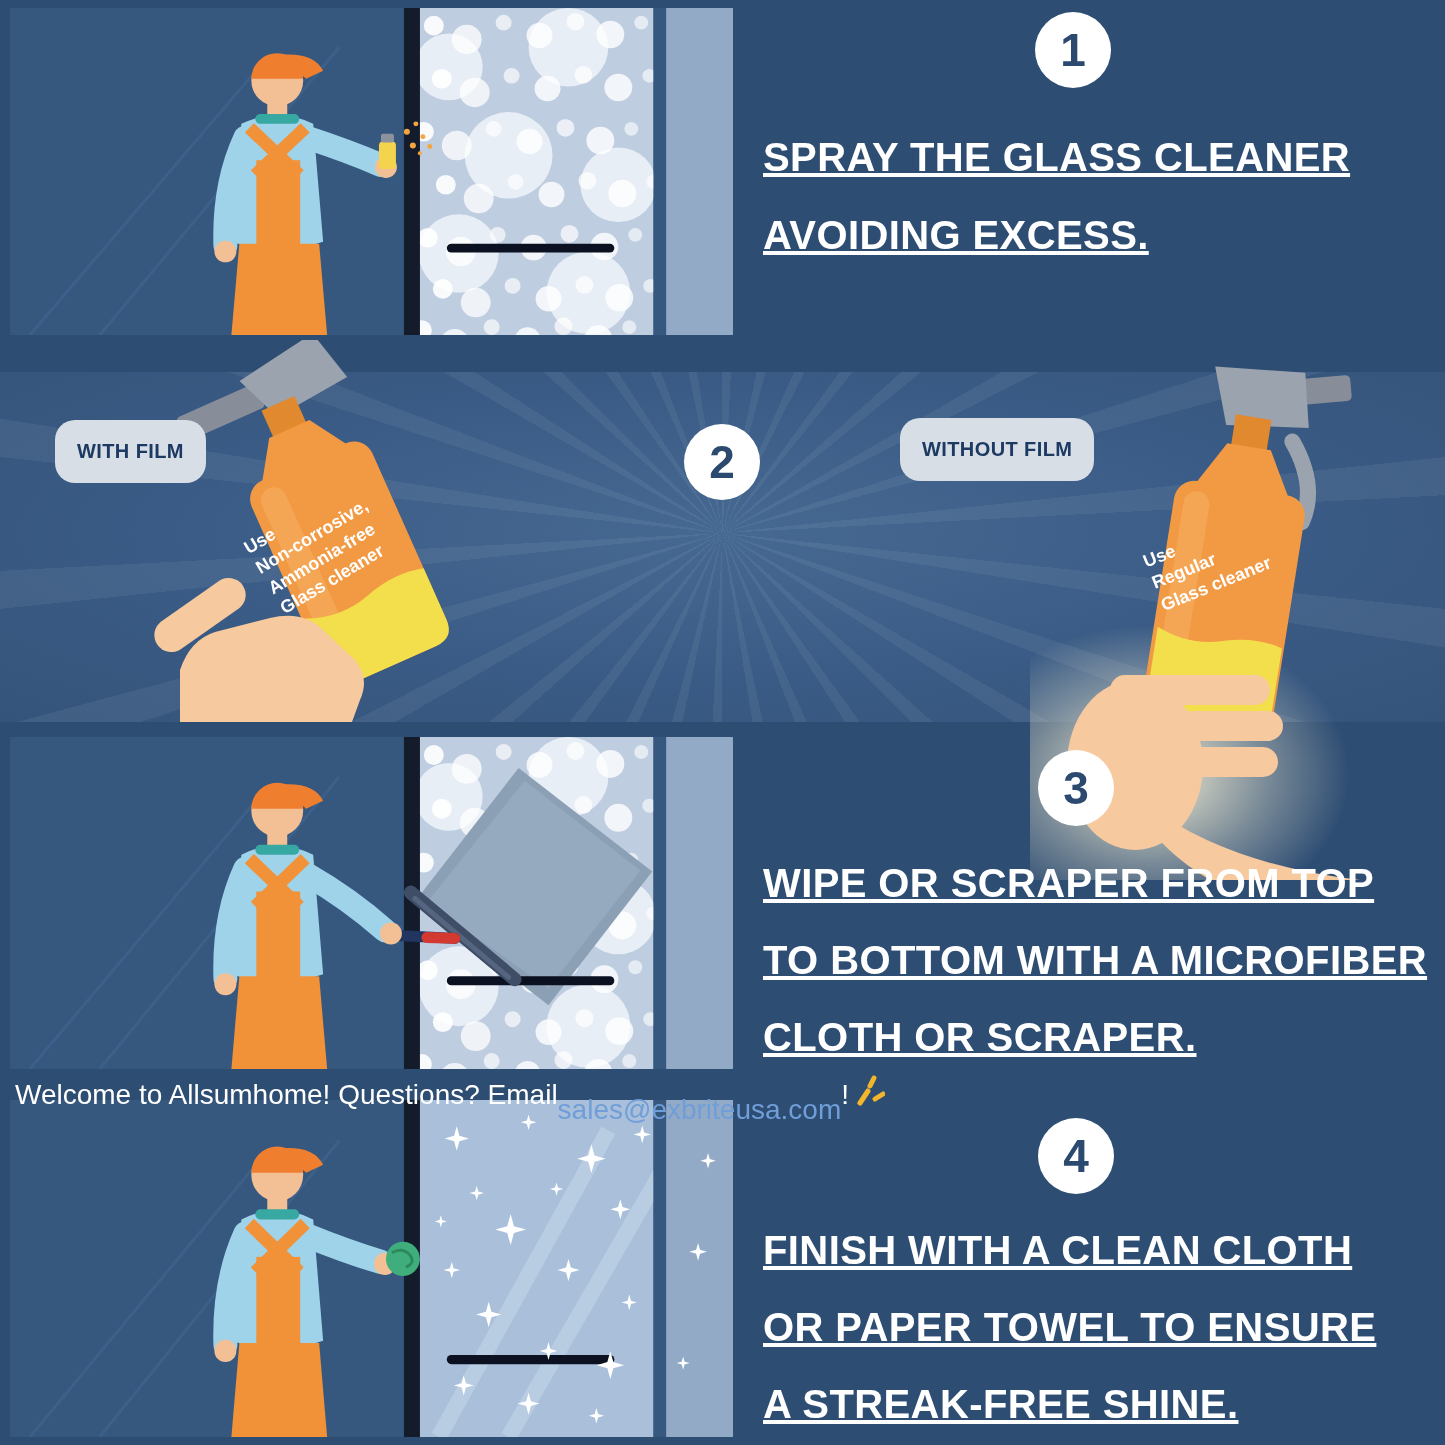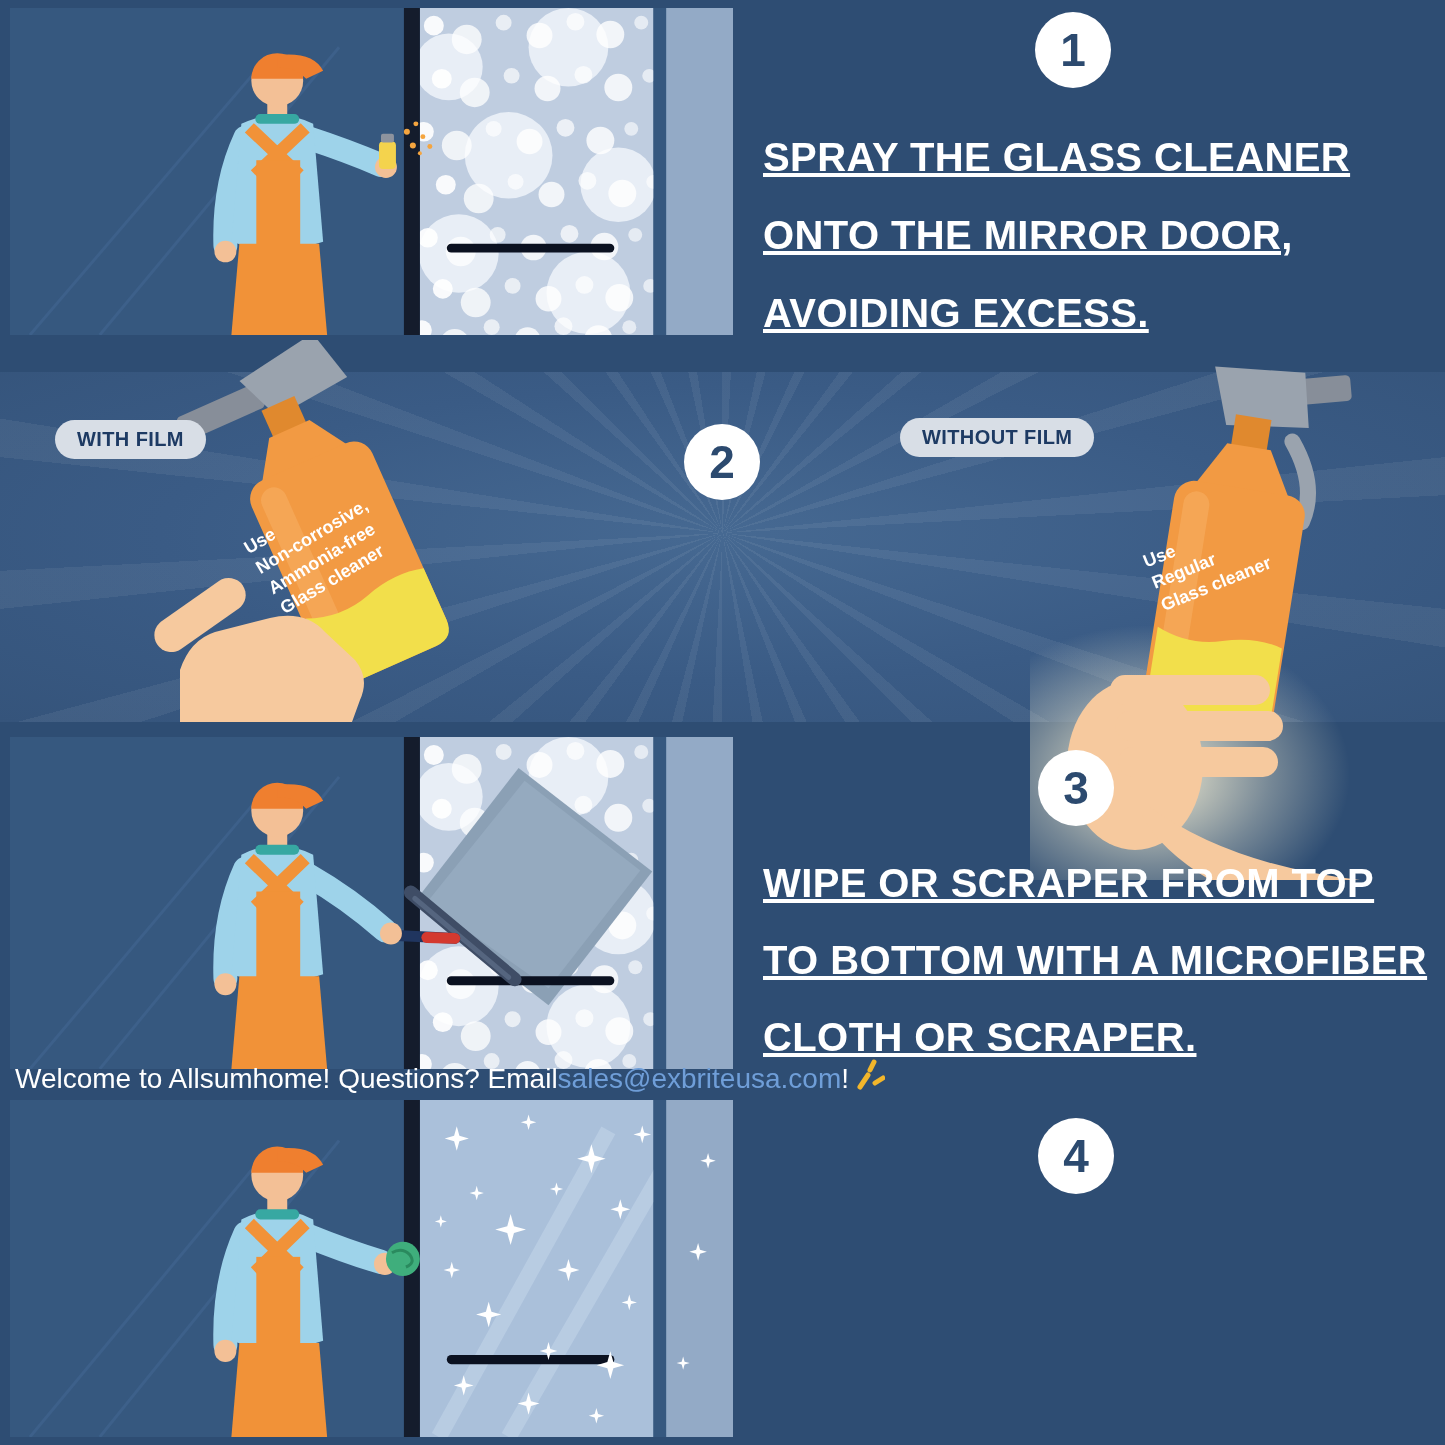--- a/index.html
+++ b/index.html
@@ -18,21 +18,21 @@
   
   .band{
     position:absolute;left:0;top:372px;width:1445px;height:350px;z-index:1;
     background:
       repeating-conic-gradient(from 0deg at 50% 46%, rgba(255,255,255,0.06) 0deg 3deg, rgba(255,255,255,0) 3deg 12deg),
       radial-gradient(ellipse at 50% 46%, #466992 0%, #3a5b85 55%, #35547b 100%);
   }
   .pill{
     position:absolute;z-index:6;background:#d8dee6;color:#1d3a63;
     font-size:20px;font-weight:bold;letter-spacing:.4px;
-    padding:8px 22px;border-radius:20px;white-space:nowrap;
+    padding:20px 22px;border-radius:20px;white-space:nowrap;
   }
   .pill-left{left:55px;top:420px;}
   .pill-right{left:900px;top:418px;}
 
   
   .step-badge{
     position:absolute;width:76px;height:76px;border-radius:50%;
     background:#ffffff;color:#2c4a6f;z-index:6;
     display:flex;align-items:center;justify-content:center;
     font-size:46px;font-weight:bold;
@@ -65,21 +65,21 @@
   }
   .bottle-label-left{left:240px;top:540px;transform:rotate(-31deg);}
   .bottle-label-right{left:1140px;top:552px;transform:rotate(-22deg);}
 
   
   .footer{
     position:absolute;left:15px;top:1063px;z-index:7;
     font-size:28px;color:#ffffff;white-space:nowrap;
     display:flex;align-items:center;text-align:right;
   }
-  .footer .email{color:#6f9ed8;cursor:pointer;}
+  .footer .email{color:#6f9ed8;cursor:pointer;margin-top:31px;}
   .footer .sparkle{margin-left:6px;margin-top:-10px;}
 </style>
 </head>
 <body>
 
 <div class="canvas">
 
   <div class="panel panel1">
     <svg viewBox="0 0 725 333" preserveAspectRatio="none">
       <rect width="725" height="333" fill="#36587f"></rect>
@@ -145,21 +145,20 @@
         </g>
       </g>
     </svg>
   </div>
 
   <div class="step-badge badge1">
     <span>1</span>
   </div>
   <div class="step-lines lines1">
     <div class="step-line">SPRAY THE GLASS CLEANER</div>
-    <div class="step-line">ONTO THE MIRROR DOOR,</div>
     <div class="step-line">AVOIDING EXCESS.</div>
   </div>
 
   <div class="band"></div>
 
   <div class="pill pill-left">WITH FILM</div>
   <div class="pill pill-right">WITHOUT FILM</div>
 
   <svg class="bottle-svg bottle-left" viewBox="0 0 420 382">
     <g transform="rotate(-24 210 200)">
@@ -366,14 +365,19 @@
       <g>
         <circle cx="394" cy="157" r="17" fill="#3fae7c"></circle>
         <path d="M383,151 q10,-6 18,2 q6,8 -4,12" stroke="#2a8a5e" stroke-width="3" fill="none"></path>
       </g>
     </svg>
   </div>
 
   <div class="step-badge badge4">
     <span>4</span>
   </div>
+  <div class="step-lines lines4">
+    <div class="step-line">FINISH WITH A CLEAN CLOTH</div>
+    <div class="step-line">OR PAPER TOWEL TO ENSURE</div>
+    <div class="step-line">A STREAK-FREE SHINE.</div>
+  </div>
 
 </div>
 
 </body></html>

